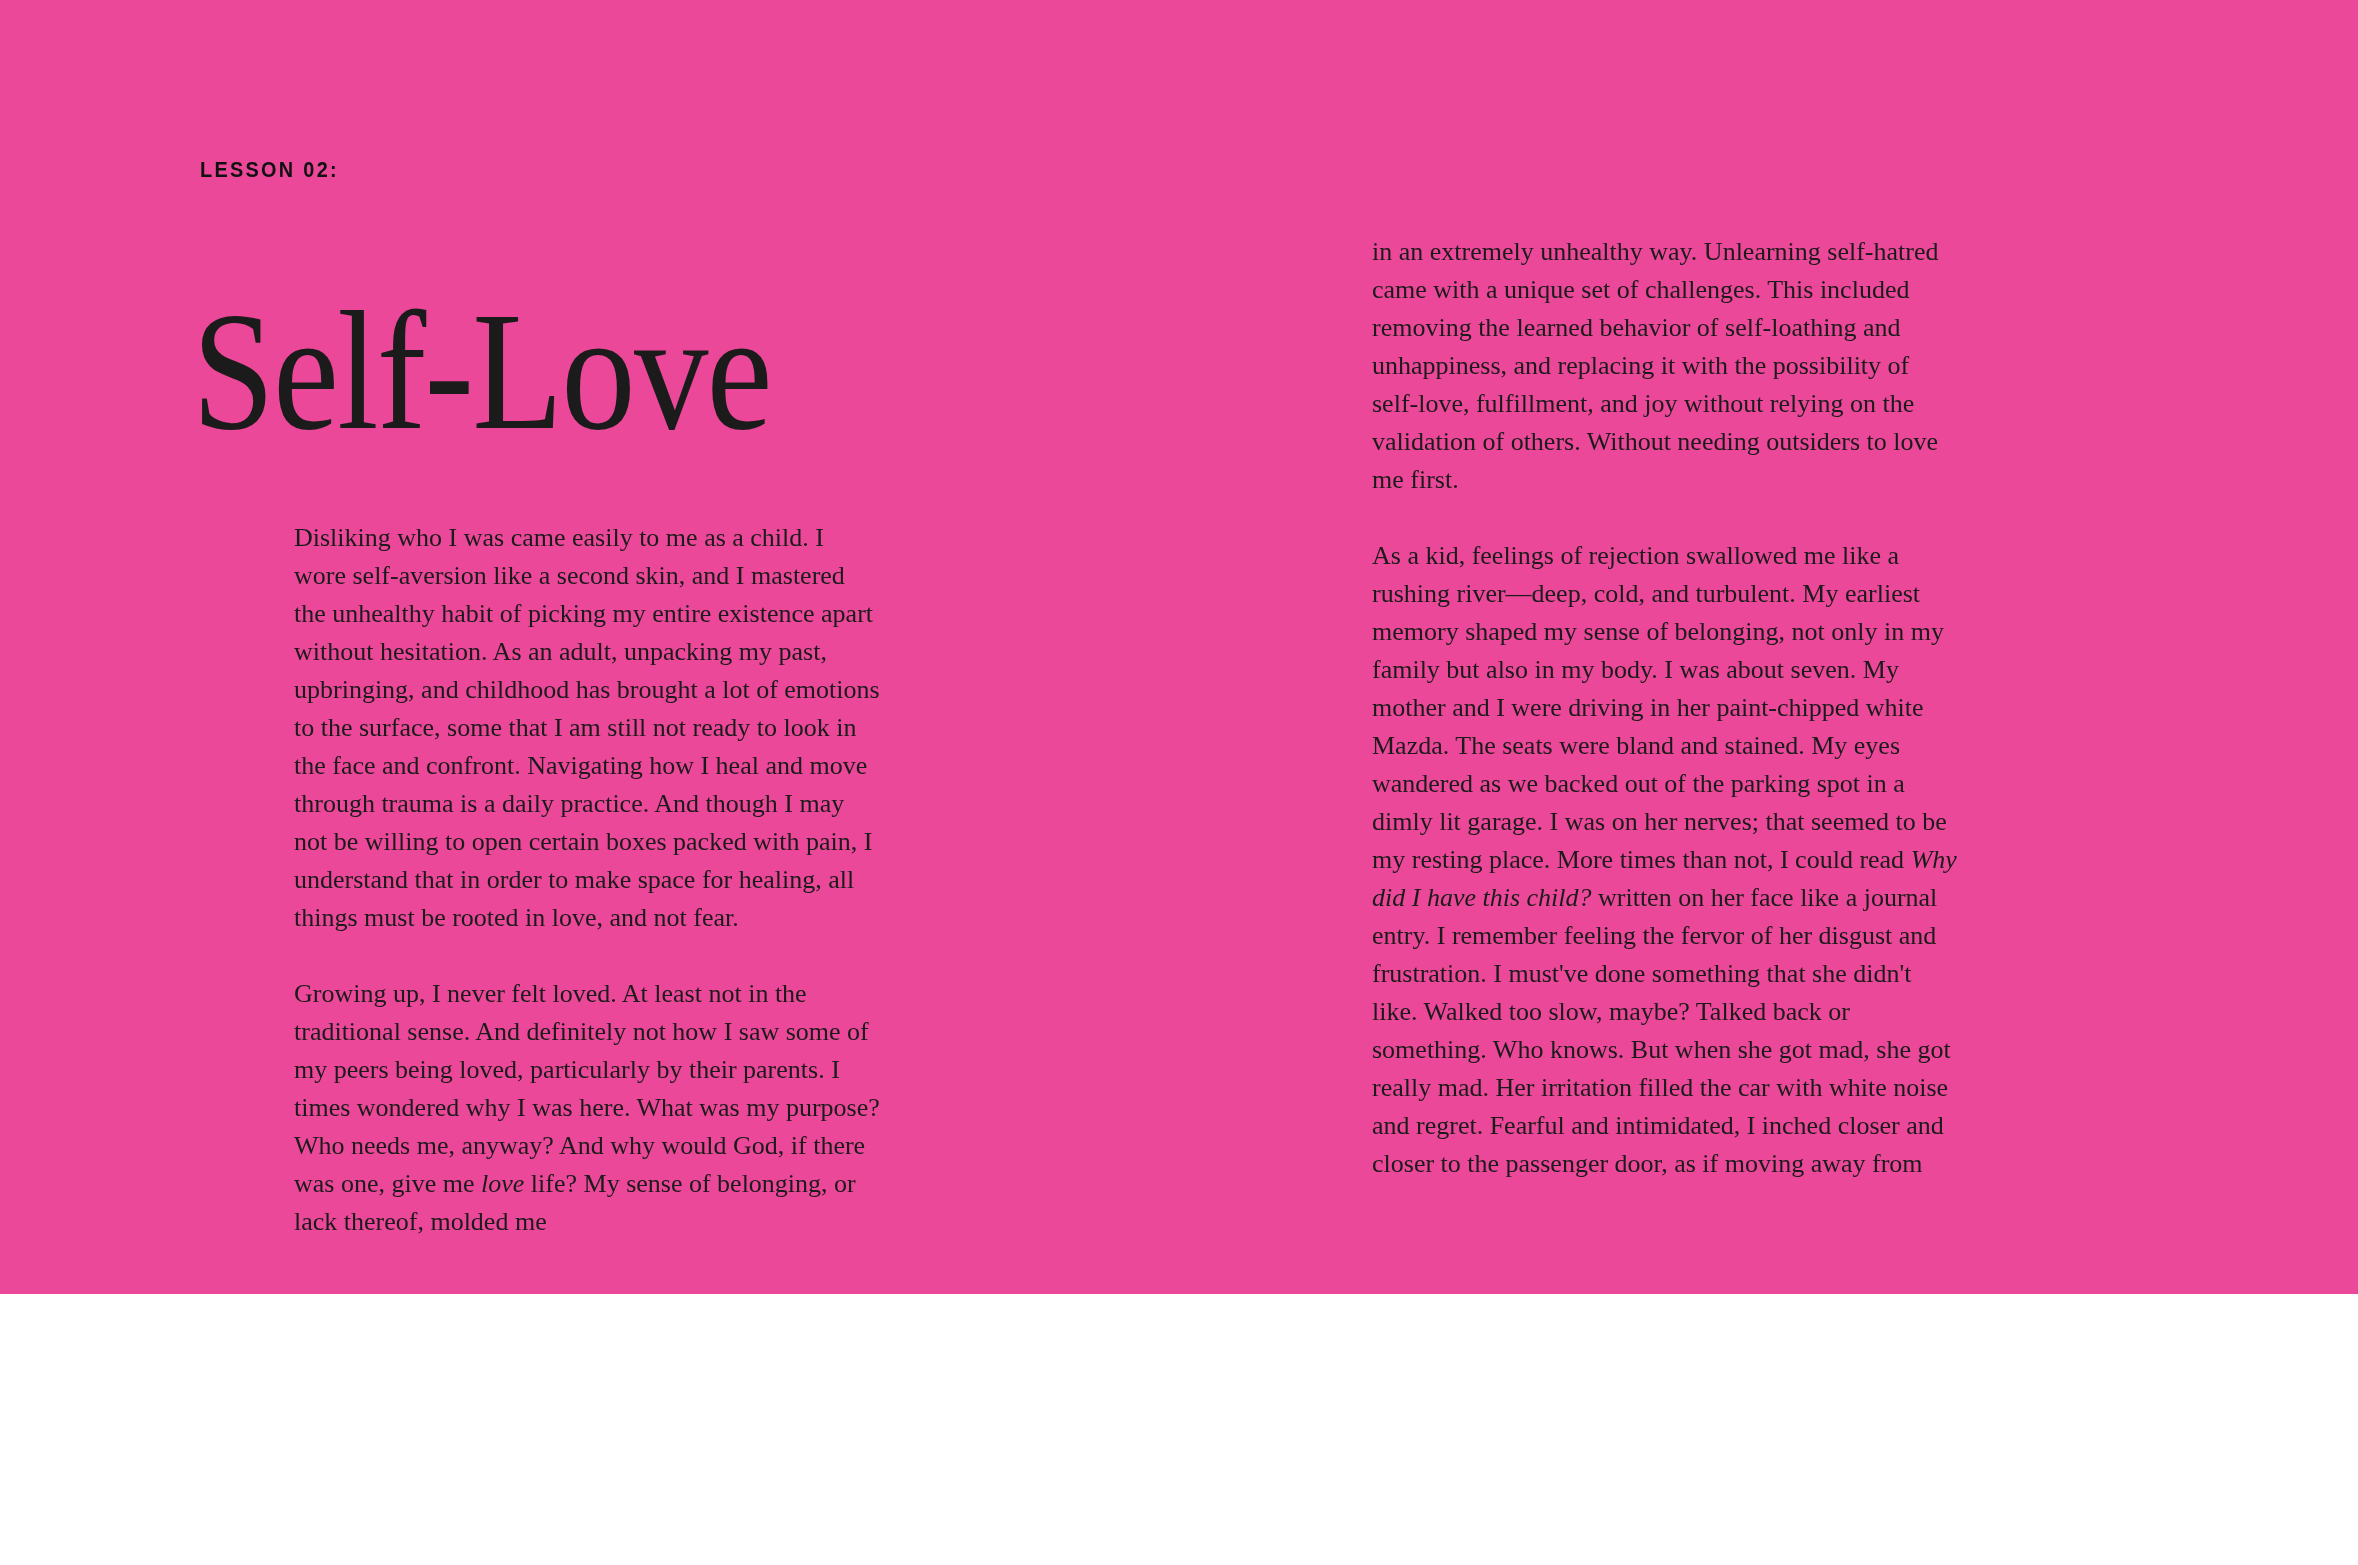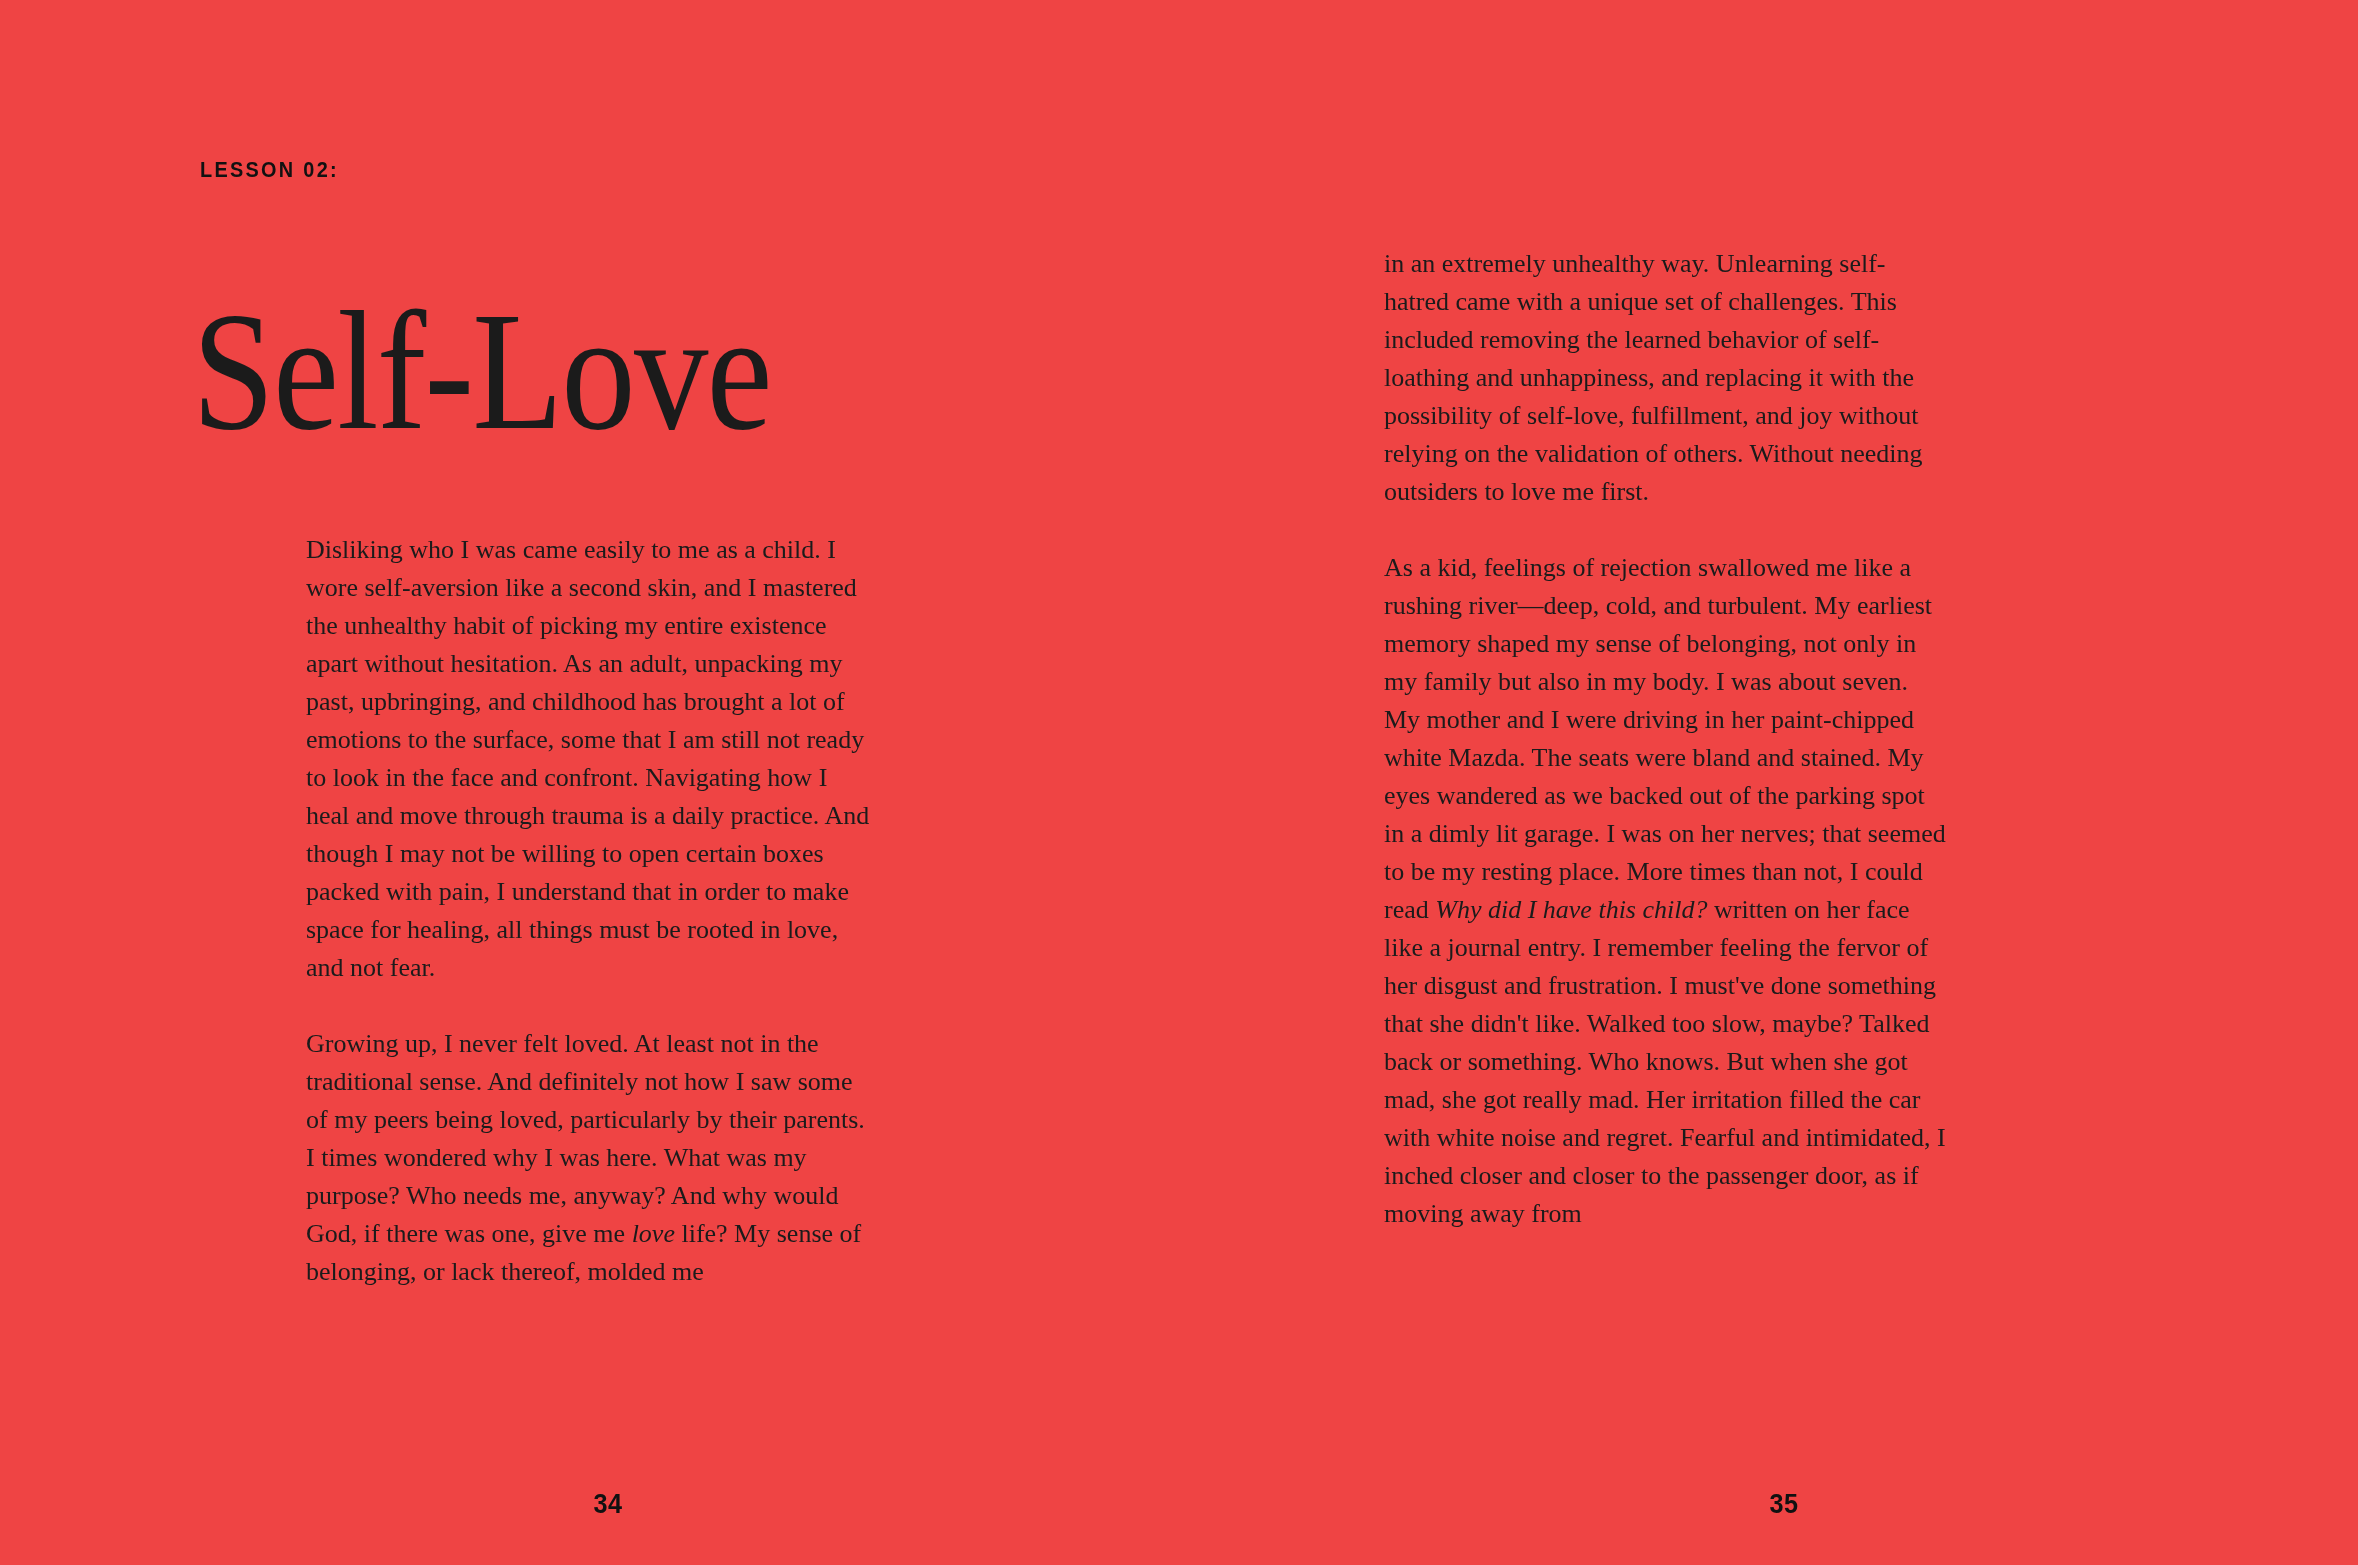--- a/index.html
+++ b/index.html
@@ -4,22 +4,22 @@
 <style>
   html, body {
     margin: 0;
     padding: 0;
     background: #ffffff;
   }
 
   .page-spread {
     position: relative;
     width: 2358px;
-    height: 1565px;
-    background: #ef4444;
+    height: 1294px;
+    background: #ec4899;
     overflow: hidden;
     font-family: "Liberation Serif", "DejaVu Serif", serif;
     color: #1b1b1b;
   }
 
   
 
   .lesson-eyebrow {
     position: absolute;
     left: 200px;
@@ -62,21 +62,21 @@
     left: 294px;
     top: 519px;
   }
 
   .column.right-column {
     left: 1372px;
     top: 233px;
   }
 
   .column p {
-    margin: 12px;
+    margin: 0;
   }
 
   .column p + p {
     margin-top: 38px;
   }
 
   .column em {
     font-style: italic;
   }
 

